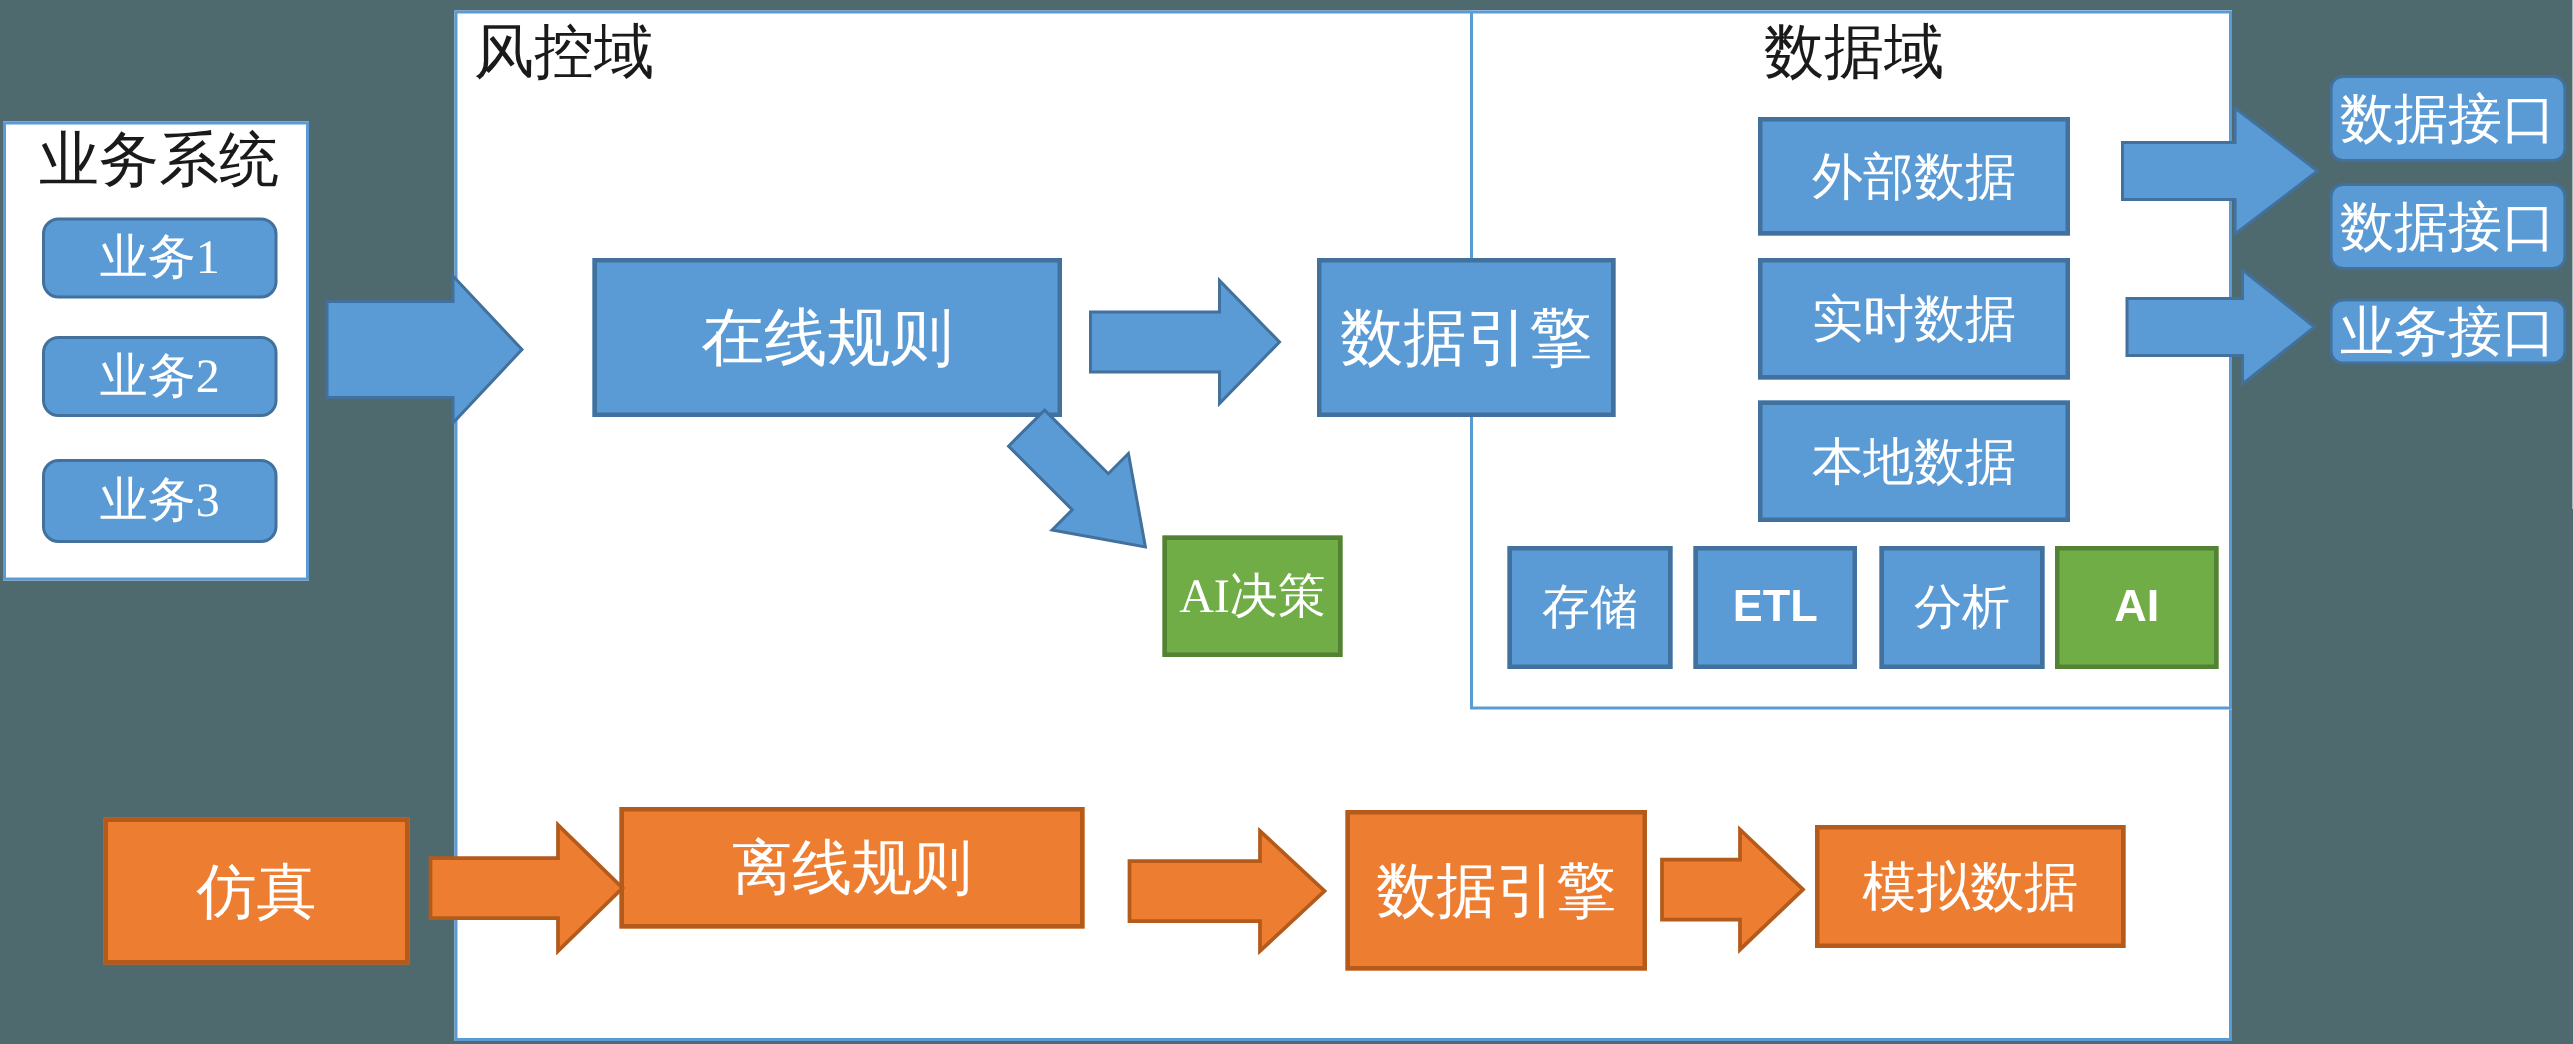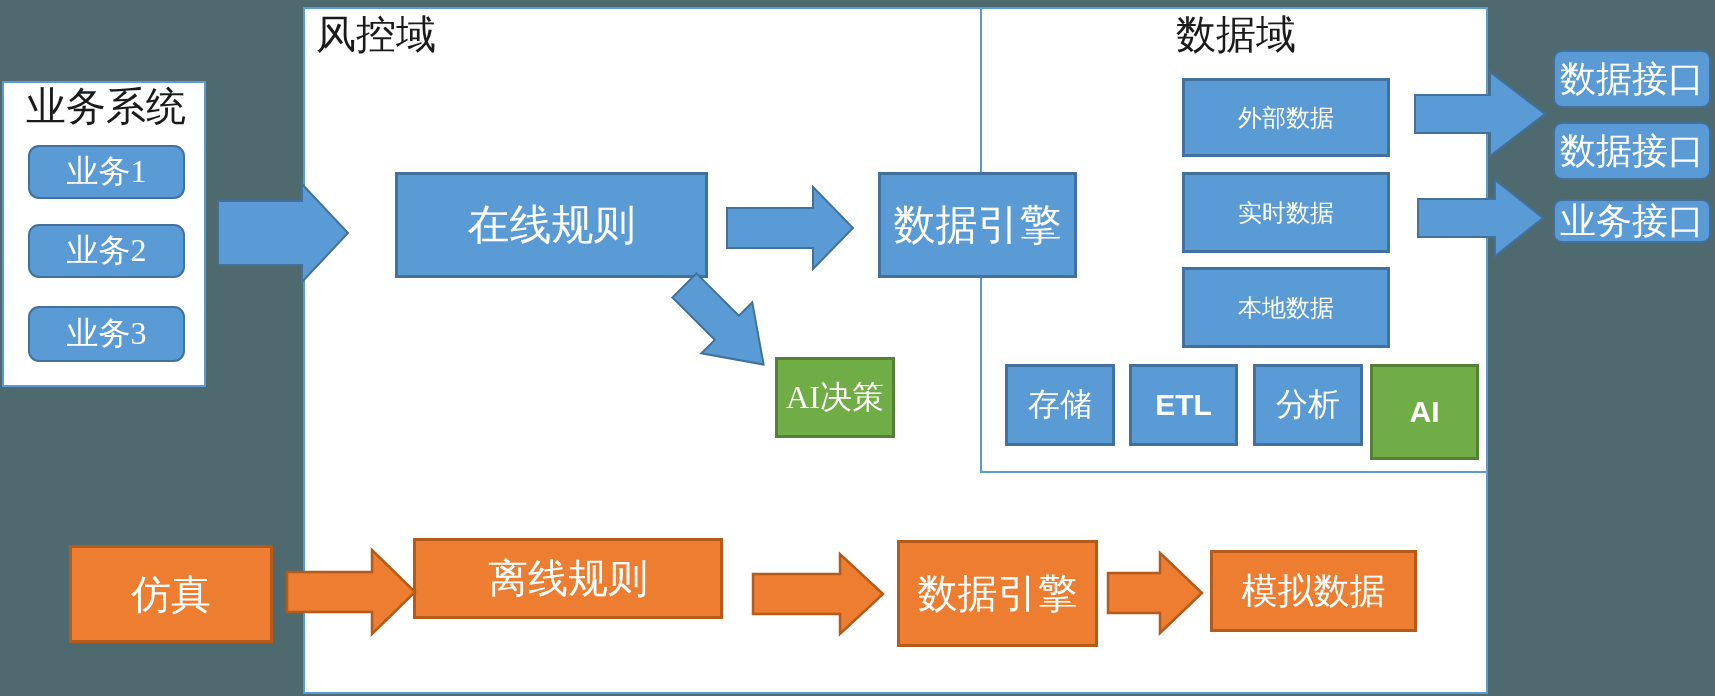--- a/index.html
+++ b/index.html
@@ -25,21 +25,21 @@
     box-sizing:border-box;color:#ffffff;z-index:3;white-space:nowrap;
   }
   .blue{background:var(--blue,#5b9bd5);border:3px solid var(--blue_border,#41719c);}
   .green{background:var(--green,#70ad47);border:3px solid var(--green_border,#548235);}
   .orange{background:var(--orange,#ed7d31);border:3px solid var(--orange_border,#b45a1b);}
   .rounded{border-radius:11px;border-width:2.5px;}
   .pill{border-radius:9px;border-width:2px;}
   .latin{font-family:"Liberation Sans","DejaVu Sans",sans-serif;font-weight:bold;}
 
   .fs42{font-size:42px;} .fs40{font-size:40px;} .fs36{font-size:36px;}
-  .fs34{font-size:24px;margin-left:10px;} .fs32{font-size:32px;} .fs30{font-size:30px;}
+  .fs34{font-size:34px;} .fs32{font-size:32px;} .fs30{font-size:30px;}
   .fs27{font-size:36px;}
 
   #arrows{position:absolute;left:0;top:0;z-index:4;pointer-events:none;}
   .arrow-blue{fill:var(--blue,#5b9bd5);stroke:var(--blue_border,#41719c);stroke-width:2;}
   .arrow-orange{fill:var(--orange,#ed7d31);stroke:var(--orange_border,#b45a1b);stroke-width:2.5;}
 </style>
 </head>
 <body>
 
 <div id="canvas">
@@ -60,21 +60,21 @@
   <div class="node blue fs42" style="left:878px;top:172px;width:199px;height:106px;">数据引擎</div>
   <div class="node green fs32" style="left:775px;top:357px;width:120px;height:81px;">AI决策</div>
 
   <div class="node blue fs34" style="left:1172px;top:78px;width:208px;height:79px;">外部数据</div>
   <div class="node blue fs34" style="left:1172px;top:172px;width:208px;height:81px;">实时数据</div>
   <div class="node blue fs34" style="left:1172px;top:267px;width:208px;height:81px;">本地数据</div>
 
   <div class="node blue fs32" style="left:1005px;top:364px;width:110px;height:82px;">存储</div>
   <div class="node blue fs30 latin" style="left:1129px;top:364px;width:109px;height:82px;">ETL</div>
   <div class="node blue fs32" style="left:1253px;top:364px;width:110px;height:82px;">分析</div>
-  <div class="node green fs30 latin" style="left:1370px;top:364px;width:109px;height:96px;">AI</div>
+  <div class="node green fs30 latin" style="left:1370px;top:364px;width:109px;height:82px;">AI</div>
 
   <div class="node blue pill fs27" style="left:1553px;top:50px;width:158px;height:58px;">数据接口</div>
   <div class="node blue pill fs27" style="left:1553px;top:122px;width:158px;height:58px;">数据接口</div>
   <div class="node blue pill fs27" style="left:1553px;top:199px;width:158px;height:44px;">业务接口</div>
 
   <div class="node orange fs40" style="left:69px;top:545px;width:204px;height:98px;">仿真</div>
   <div class="node orange fs40" style="left:413px;top:538px;width:310px;height:81px;">离线规则</div>
   <div class="node orange fs40" style="left:897px;top:540px;width:201px;height:107px;">数据引擎</div>
   <div class="node orange fs36" style="left:1210px;top:550px;width:207px;height:82px;">模拟数据</div>
 

